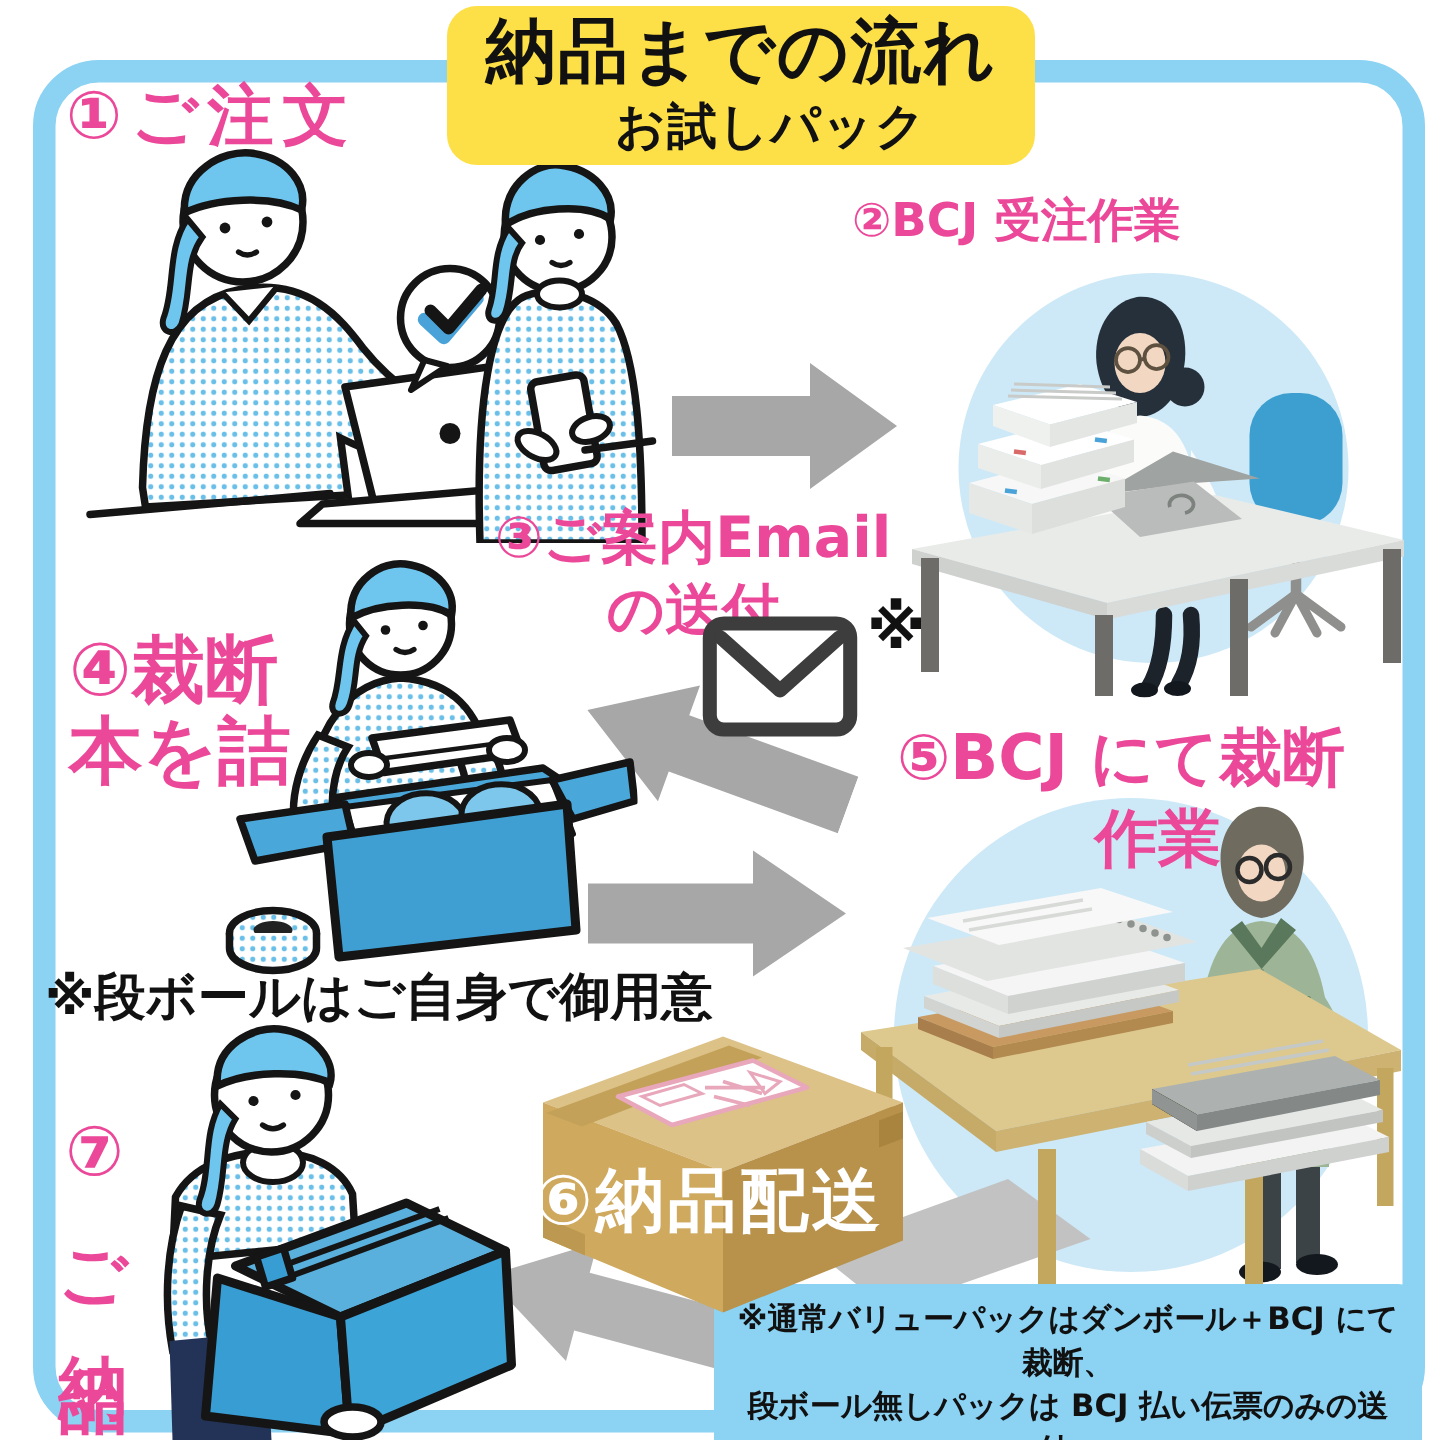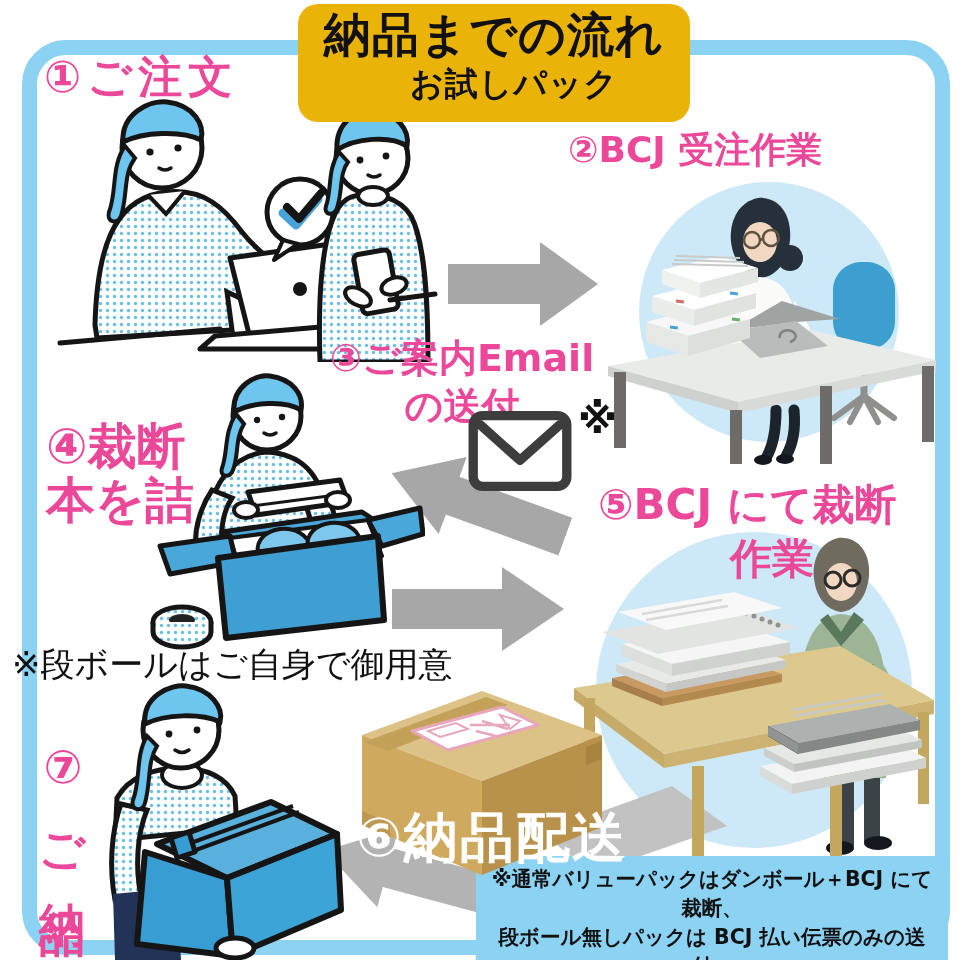--- a/index.html
+++ b/index.html
@@ -1,36 +1,36 @@
 <!DOCTYPE html>
 <html><head>
 <meta charset="utf-8">
 <style>
   html,body{margin:0;padding:0;background:#ffffff;}
   body{width:960px;height:960px;position:relative;overflow:hidden;
        font-family:"DejaVu Sans","Liberation Sans",sans-serif;}
   .abs{position:absolute;}
   .frame{left:22px;top:40px;width:928px;height:915px;border:15px solid #8bd2f3;
          border-radius:44px;box-sizing:border-box;z-index:0;}
-  .title-box{left:298px;top:4px;width:392px;height:118px;background:#eab308;
+  .title-box{left:298px;top:4px;width:392px;height:106px;background:#fde047;
              border-radius:20px;z-index:6;text-align:center;color:#111;}
   .title-main{font-size:47px;font-weight:800;line-height:1.12;margin-top:5px;letter-spacing:1px;}
   .title-sub{font-size:33px;font-weight:800;letter-spacing:1px;padding-left:40px;}
   .step-label{color:#ec4899;font-weight:700;z-index:3;white-space:nowrap;}
   .s1{left:44px;top:48px;font-size:44px;letter-spacing:6px;}
-  .s2{left:568px;top:126px;font-size:36px;}
+  .s2{left:568px;top:126px;font-size:31px;}
   .s3{left:312px;top:334px;width:300px;text-align:center;font-size:38px;line-height:48px;}
   .s4{left:46px;top:420px;font-size:49px;line-height:54px;}
   .s5{left:598px;top:478px;width:356px;font-size:42px;line-height:54px;}
   .s5 .line2{text-align:center;padding-right:8px;}
-  .s6{left:356px;top:770px;font-size:54px;font-weight:800;color:#ffffff;
-      letter-spacing:2px;z-index:6;margin-top:32px;}
+  .s6{left:356px;top:770px;font-size:46px;font-weight:800;color:#ffffff;
+      letter-spacing:2px;z-index:6;}
   .s7{left:32px;top:740px;font-size:46px;writing-mode:vertical-rl;height:225px;
       letter-spacing:10px;}
-  .note-cardboard{left:12px;top:642px;font-size:34px;font-weight:400;color:#111;z-index:3;white-space:nowrap;}
+  .note-cardboard{left:30px;top:642px;font-size:34px;font-weight:700;color:#111;z-index:3;white-space:nowrap;}
   .note-mark{left:578px;top:396px;font-size:40px;font-weight:800;color:#111;z-index:3;}
   .note-box{left:476px;top:856px;width:472px;background:#8bd2f3;border-radius:16px;
             padding:9px 6px;box-sizing:border-box;z-index:5;color:#111;
             font-size:20.5px;font-weight:700;line-height:29px;text-align:center;z-index:4;}
   .illus{z-index:2;}
   .arrow{z-index:2;}
   svg{display:block;}
 </style>
 </head>
 <body>

